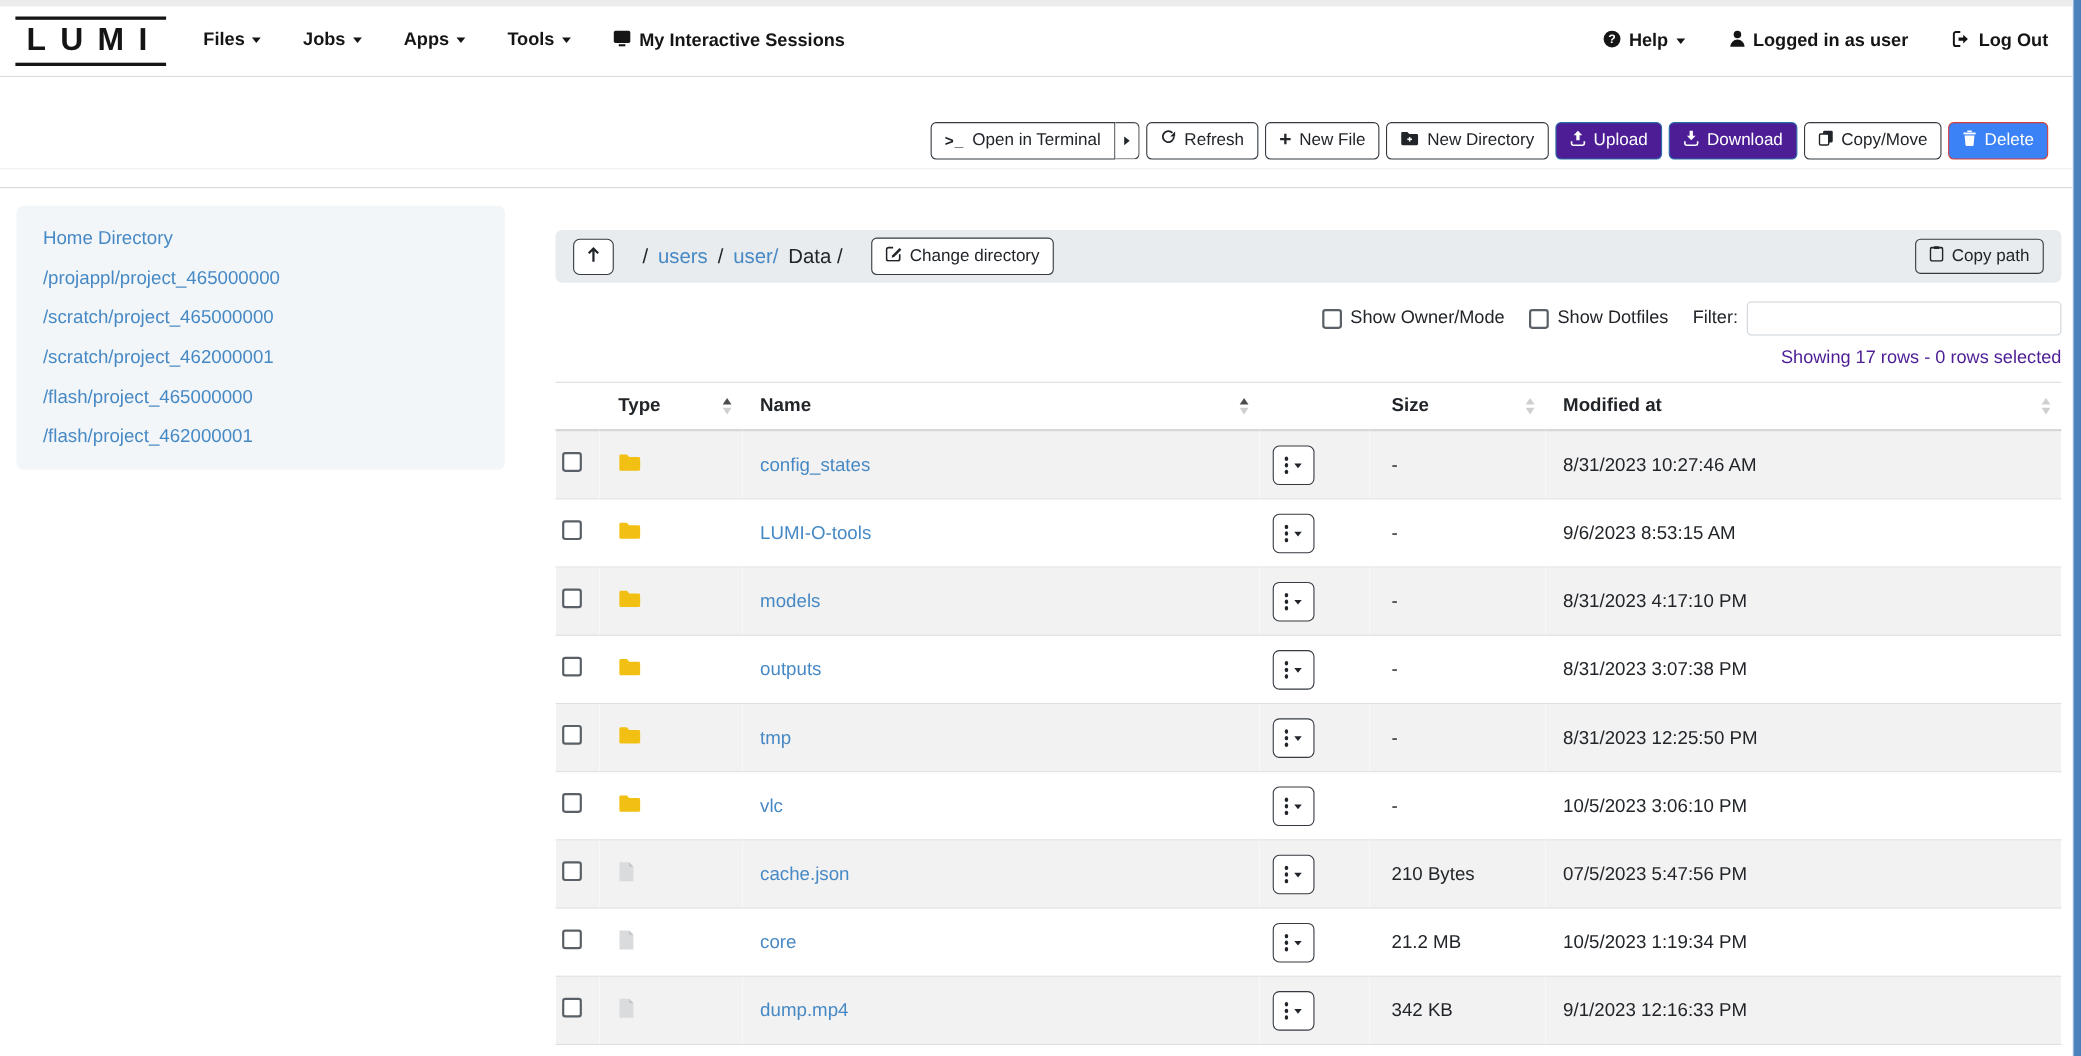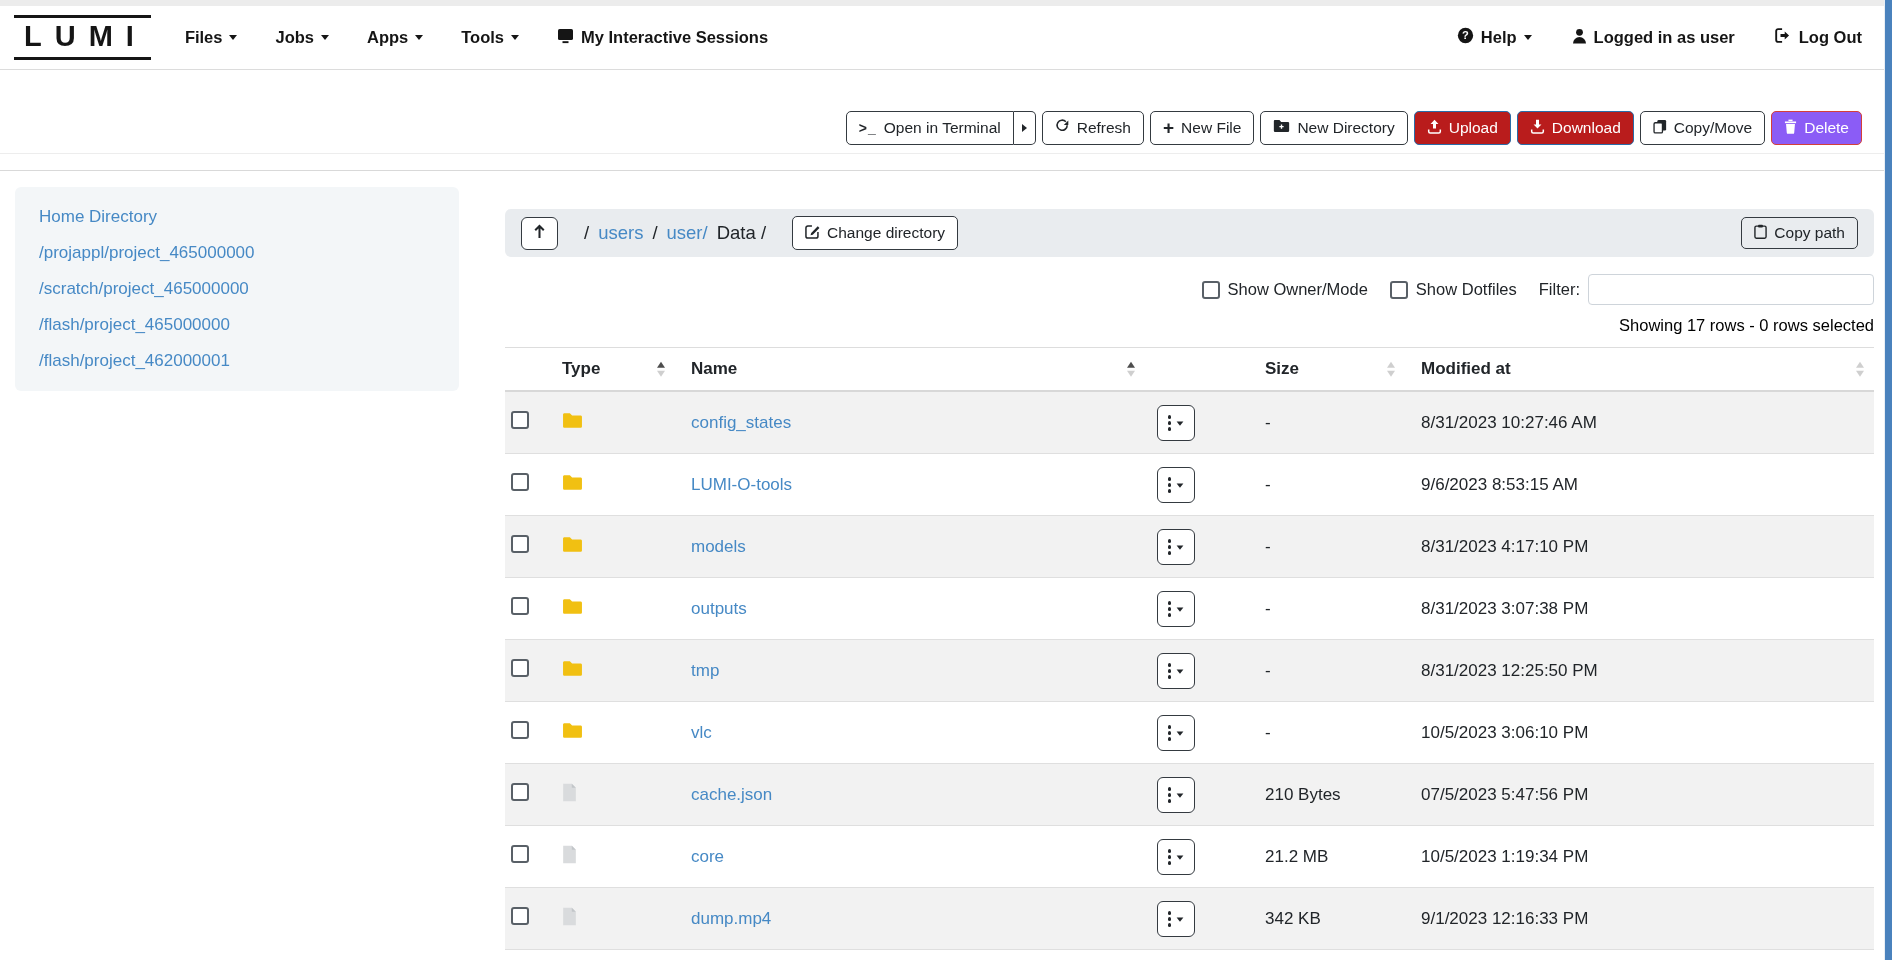--- a/index.html
+++ b/index.html
@@ -27,22 +27,22 @@
   
   .toolbar { display: flex; justify-content: flex-end; align-items: center; gap: 6px;
     padding: 41px 30px 8px 0; border-bottom: 1px solid #ededed; }
   .rule { border-top: 1px solid #d9d9d9; margin-top: 16px; }
   .btn { display: inline-flex; align-items: center; gap: 7px; height: 34px; padding: 0 12px;
     background: #fff; border: 1px solid #343a40; border-radius: 5px; font-size: 15.5px;
     color: #212529; cursor: pointer; font-family: inherit; white-space: nowrap; }
   .btn-group { display: inline-flex; }
   .btn-group .btn:first-child { border-radius: 5px 0 0 5px; }
   .btn-group .btn:last-child { border-radius: 0 5px 5px 0; border-left: none; padding: 0 8px; }
-  .btn-primary { background: #b91c1c; border-color: #2a6ca8; color: #fff; }
-  .btn-danger { background: #8b5cf6; border-color: #d43f3a; color: #fff; }
+  .btn-primary { background: #4c1d95; border-color: #2a6ca8; color: #fff; }
+  .btn-danger { background: #3b82f6; border-color: #d43f3a; color: #fff; }
   .term-glyph { font-weight: 700; font-size: 14px; letter-spacing: 1px; }
   .caret-right { width: 0; height: 0; border-top: 4.5px solid transparent; border-bottom: 4.5px solid transparent;
     border-left: 5px solid #212529; display: inline-block; }
   .plus-glyph { font-weight: 700; font-size: 19px; line-height: 1; margin-top: -2px; }
 
   
   .content { display: flex; align-items: flex-start; margin-top: 16px; padding: 0 18px 0 15px; }
   .sidebar { width: 444px; background: #f3f6f8; border-radius: 6px; padding: 12px 0; }
   .side-link { display: block; padding: 8px 24px; color: #4689c5; font-size: 17px;
     text-decoration: none; cursor: pointer; }
@@ -61,21 +61,21 @@
 
   
   .options { margin-top: 17px; display: flex; justify-content: flex-end; align-items: center; }
   .cb-group { display: inline-flex; align-items: center; gap: 8px; margin-right: 22px; cursor: pointer; }
   .cb { width: 18px; height: 18px; border: 2px solid #596067; border-radius: 3px; background: #fff;
     display: inline-block; flex: 0 0 auto; cursor: pointer; }
   .cb-label { font-size: 16.5px; }
   .filter-label { font-size: 16.5px; margin-right: 8px; }
   .filter-input { width: 286px; height: 31px; border: 1px solid #ced4da; border-radius: 4px;
     background: #fff; font-family: inherit; font-size: 15px; padding: 0 8px; }
-  .rows-info { margin-top: 8px; text-align: right; font-size: 16.5px; line-height: 24px; color: #000000; }
+  .rows-info { margin-top: 8px; text-align: right; font-size: 16.5px; line-height: 24px; color: #4c1d95; }
 
   
   table { width: 100%; border-collapse: collapse; table-layout: fixed; margin-top: 10px; }
   col.c-select { width: 40px; } col.c-type { width: 130px; } col.c-name { width: 470px; }
   col.c-actions { width: 100px; } col.c-size { width: 160px; } col.c-mod { width: auto; }
   th { text-align: left; font-weight: 700; font-size: 17px; padding: 11px 12px;
     border-top: 1px solid #ddd; border-bottom: 2px solid #d8d8d8; position: relative; cursor: pointer; }
   th.th-type { padding-left: 17px; } th.th-name { padding-left: 16px; }
   th.th-size { padding-left: 20px; } th.th-mod { padding-left: 16px; }
   .sort { position: absolute; right: 10px; top: 50%; transform: translateY(-50%);
@@ -245,20 +245,21 @@
 
   <aside class="sidebar">
 
       <a class="side-link">Home Directory</a>
 
       <a class="side-link">/projappl/project_465000000</a>
 
 
       <a class="side-link">/scratch/project_465000000</a>
 
+      <a class="side-link">/scratch/project_462000001</a>
 
       <a class="side-link">/flash/project_465000000</a>
 
       <a class="side-link">/flash/project_462000001</a>
     </aside>
 
   <main class="main">
 
     <div class="pathbar">
       <button class="up-btn">

